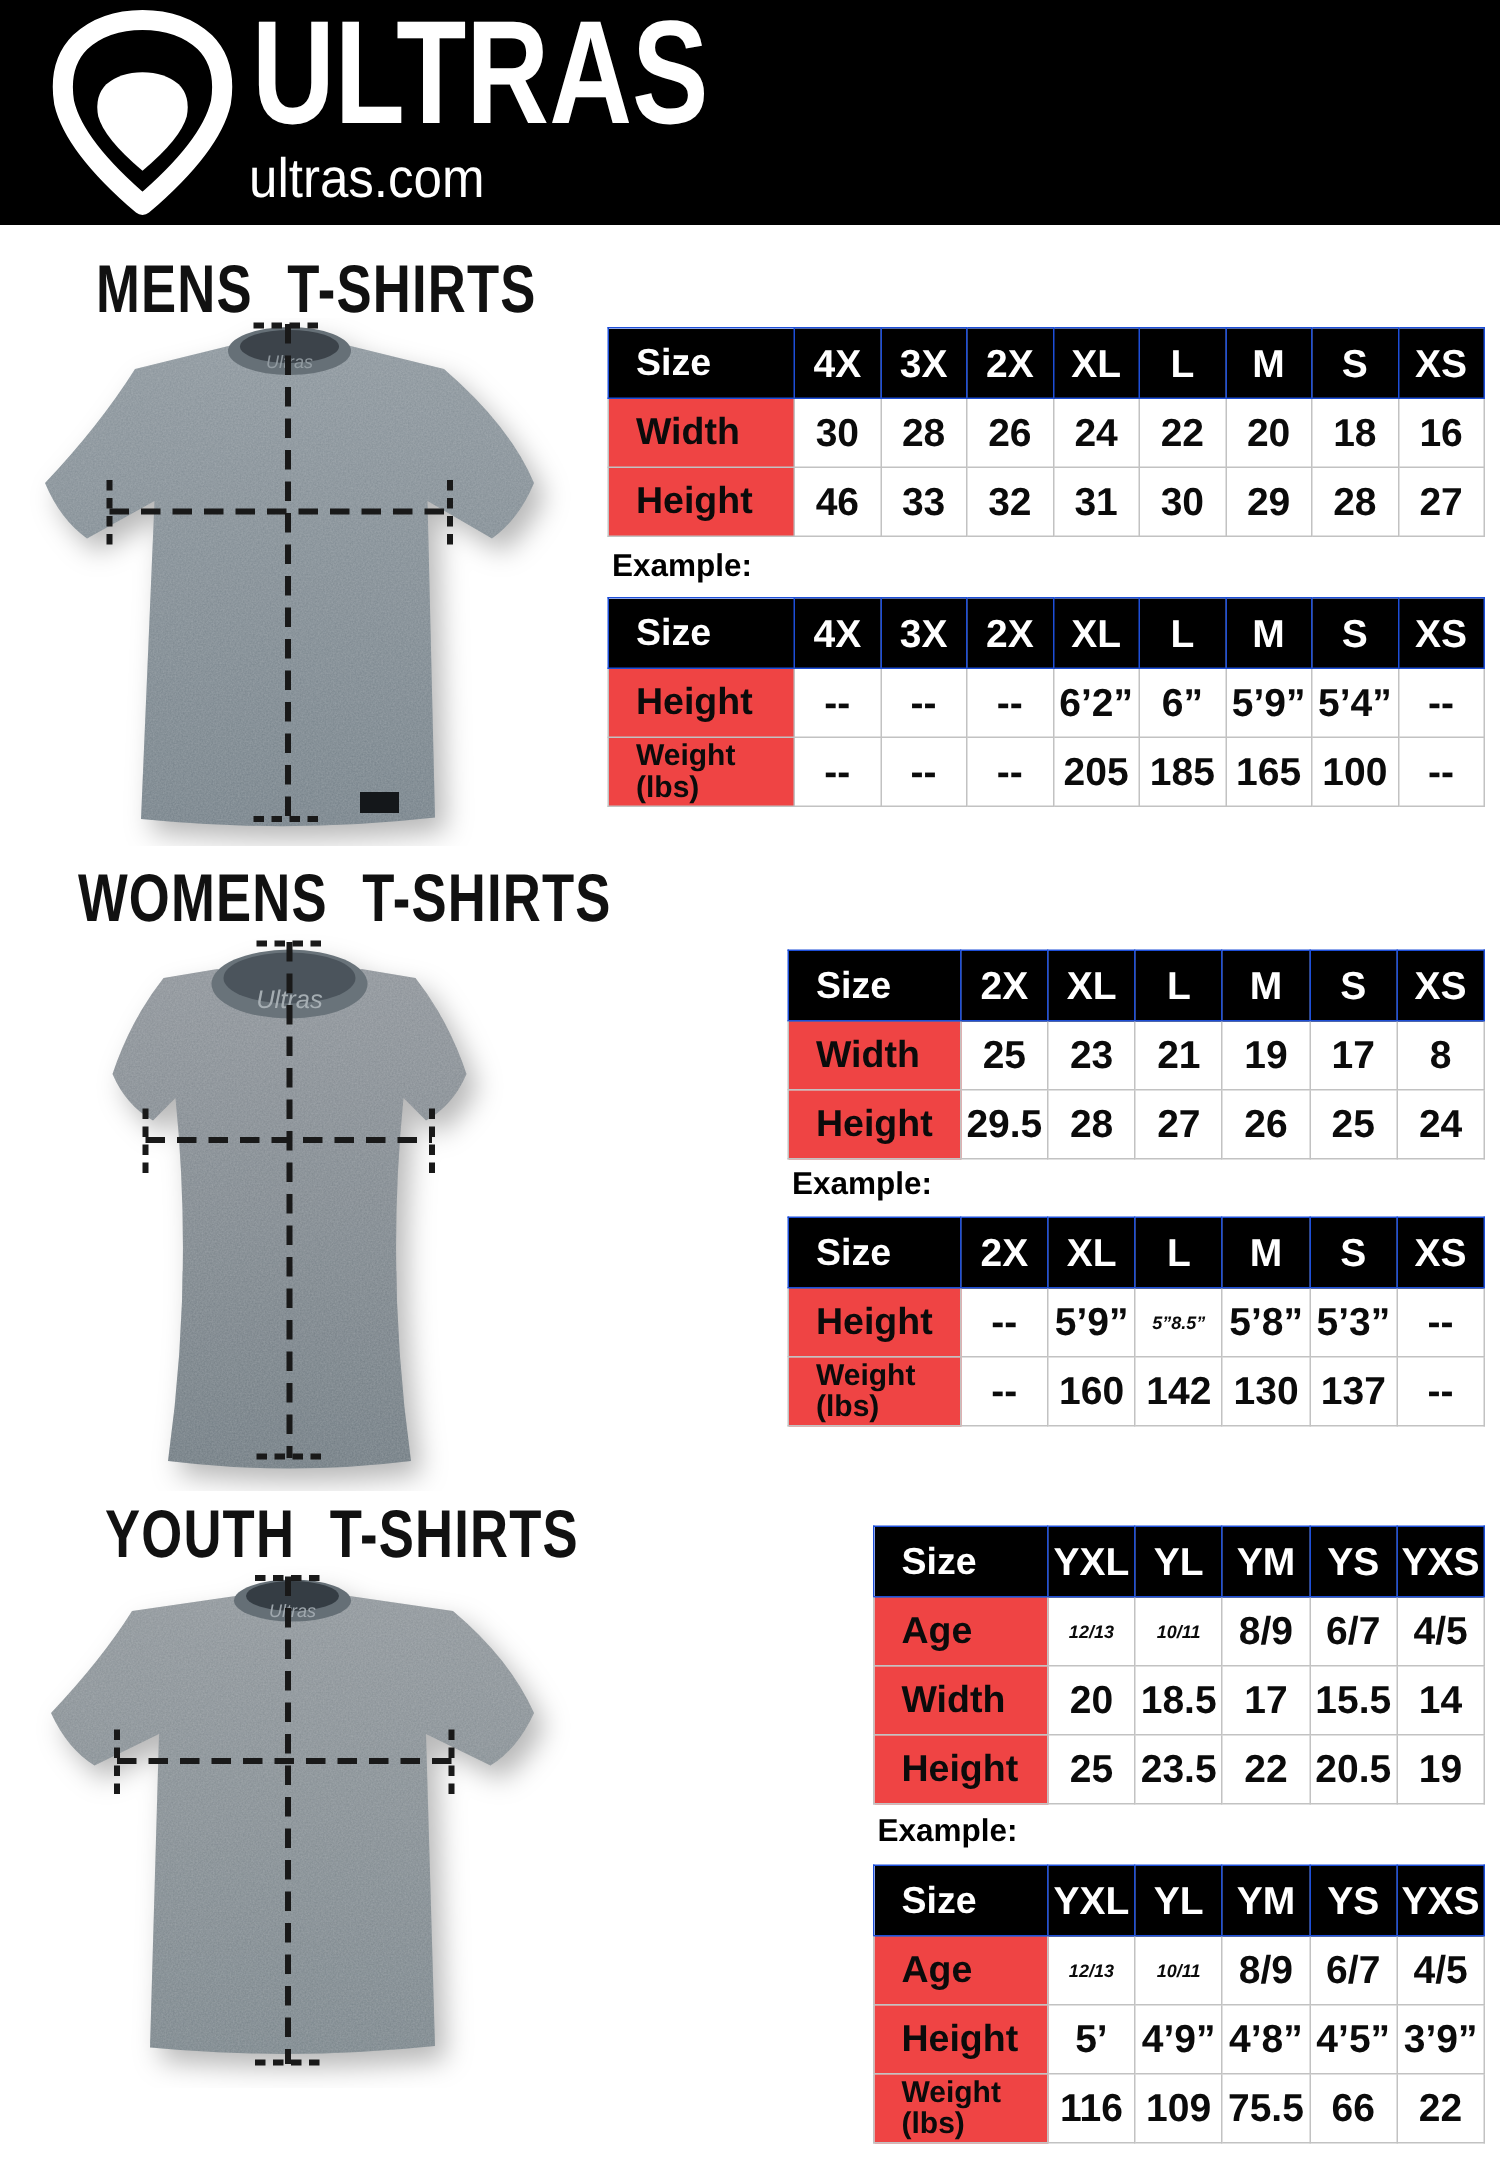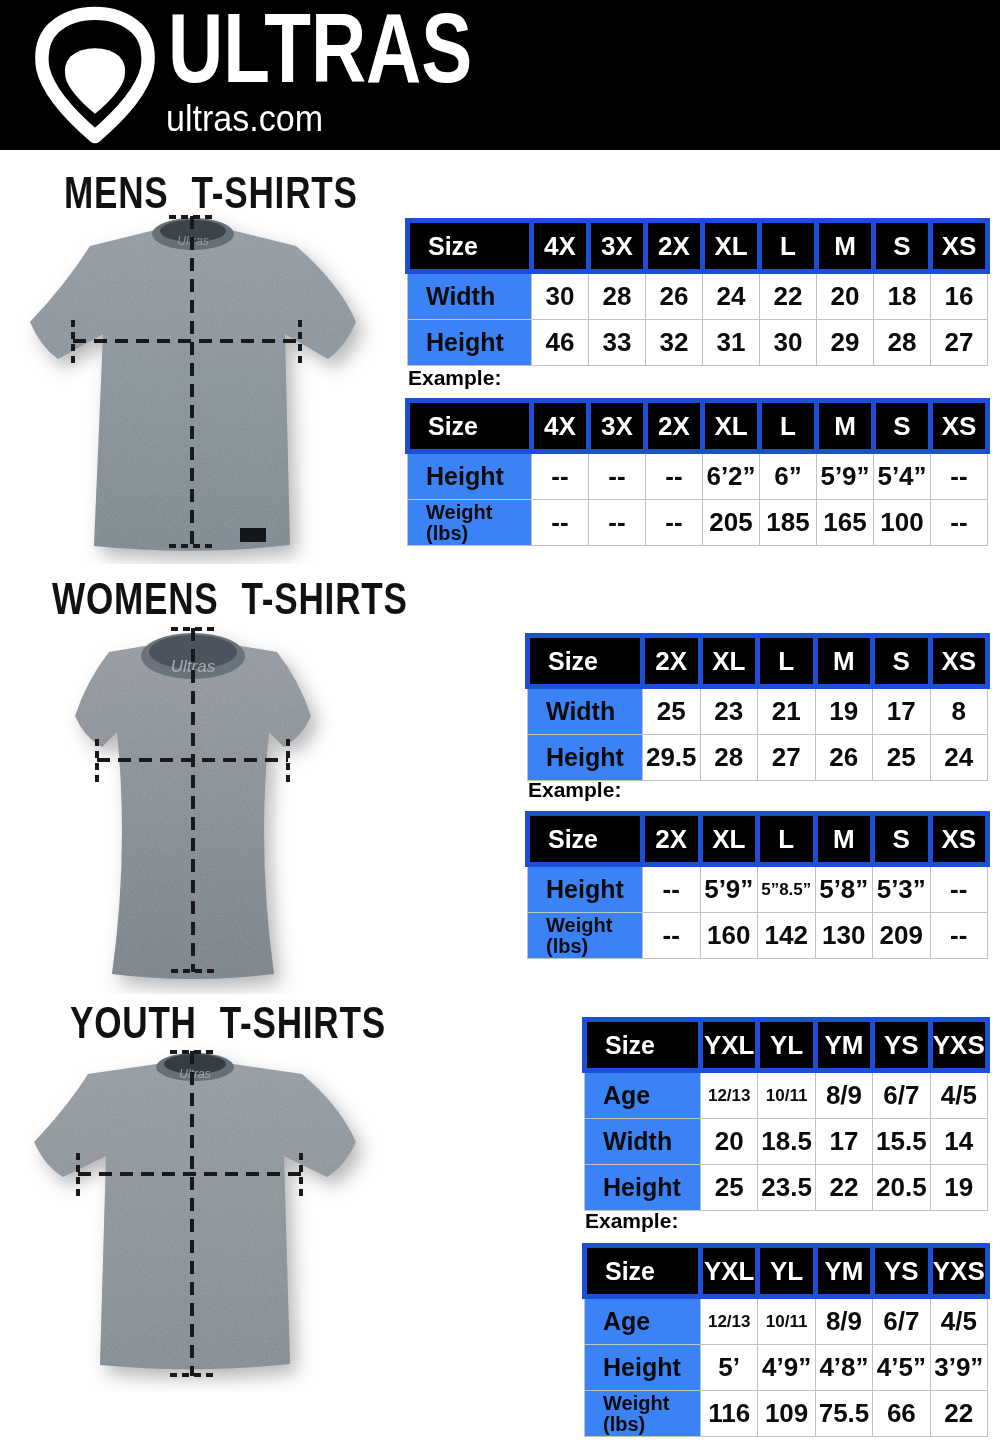--- a/index.html
+++ b/index.html
@@ -30,26 +30,26 @@
   .s-youth{left:18px;top:1044px;width:372px;height:348px;}
   .shirt-body{filter:drop-shadow(7px 9px 9px rgba(0,0,0,.28));}
   .mline{stroke:#191919;fill:none;}
 
   
   table.sz{position:absolute;border-collapse:collapse;table-layout:fixed;
            background:#fff;}
   table.sz th,table.sz td{border:1px solid #c2c2c2;height:45px;
            font-weight:bold;text-align:center;vertical-align:middle;
            font-size:26px;color:#0b0b0b;padding:0;}
-  table.sz thead th{background:#000;color:#fff;border:5px solid #1d4ed8;height:46px;
+  table.sz thead th{background:#000;color:#fff;border:1px solid #1d4ed8;height:46px;
            font-size:26px;}
   table.sz th.rowhead,table.sz thead th.corner{text-align:left;padding-left:18px;
            font-size:25px;background-clip:padding-box;}
-  table.sz td.small{font-size:17px;}
-  table.sz th.rowhead{background:#3b82f6;white-space:pre-line;line-height:1.05;}
+  table.sz td.small{font-size:12px;font-style:italic;}
+  table.sz th.rowhead{background:#ef4444;white-space:pre-line;line-height:1.05;}
   table.sz th.rowhead.multiline{font-size:20px;}
   .ex-label{position:absolute;font-weight:bold;font-size:21px;color:#000;text-align:right;}
 
   .p-mens-size{left:405px;top:218px;width:585px;}
   .p-mens-ex{left:405px;top:398px;width:585px;}
   .l-mens-ex{left:408px;top:366px;}
   .p-wom-size{left:525px;top:633px;width:465px;}
   .p-wom-ex{left:525px;top:811px;width:465px;}
   .l-wom-ex{left:528px;top:778px;}
   .p-yth-size{left:582px;top:1017px;width:408px;}
@@ -327,21 +327,21 @@
         <td>5’3”</td>
         <td>--</td>
       </tr>
       <tr>
         <th class="rowhead multiline">Weight
 (lbs)</th>
         <td>--</td>
         <td>160</td>
         <td>142</td>
         <td>130</td>
-        <td>209</td>
+        <td>137</td>
         <td>--</td>
       </tr>
     </tbody>
   </table>
 
 <table class="sz p-yth-size">
     <colgroup>
       <col style="width: 116px;">
       <col>
       <col>

